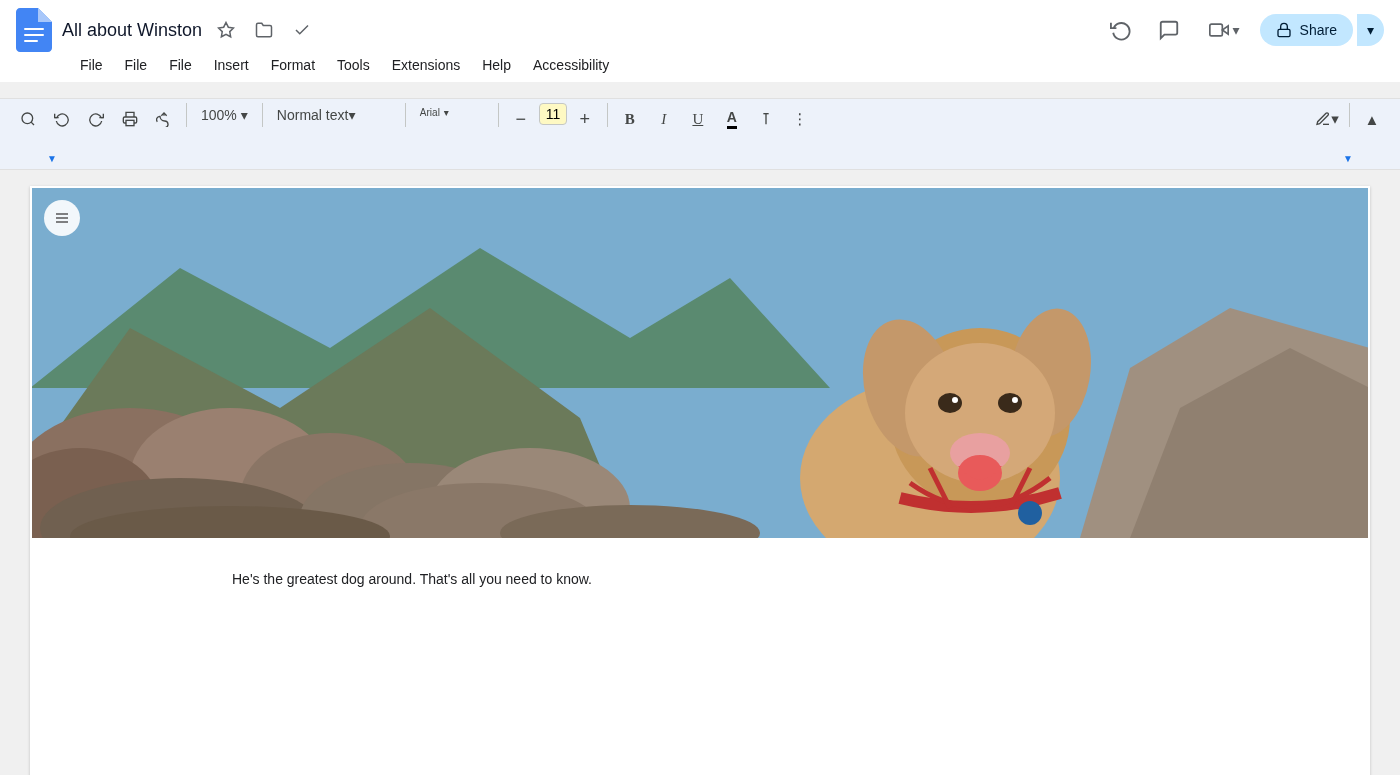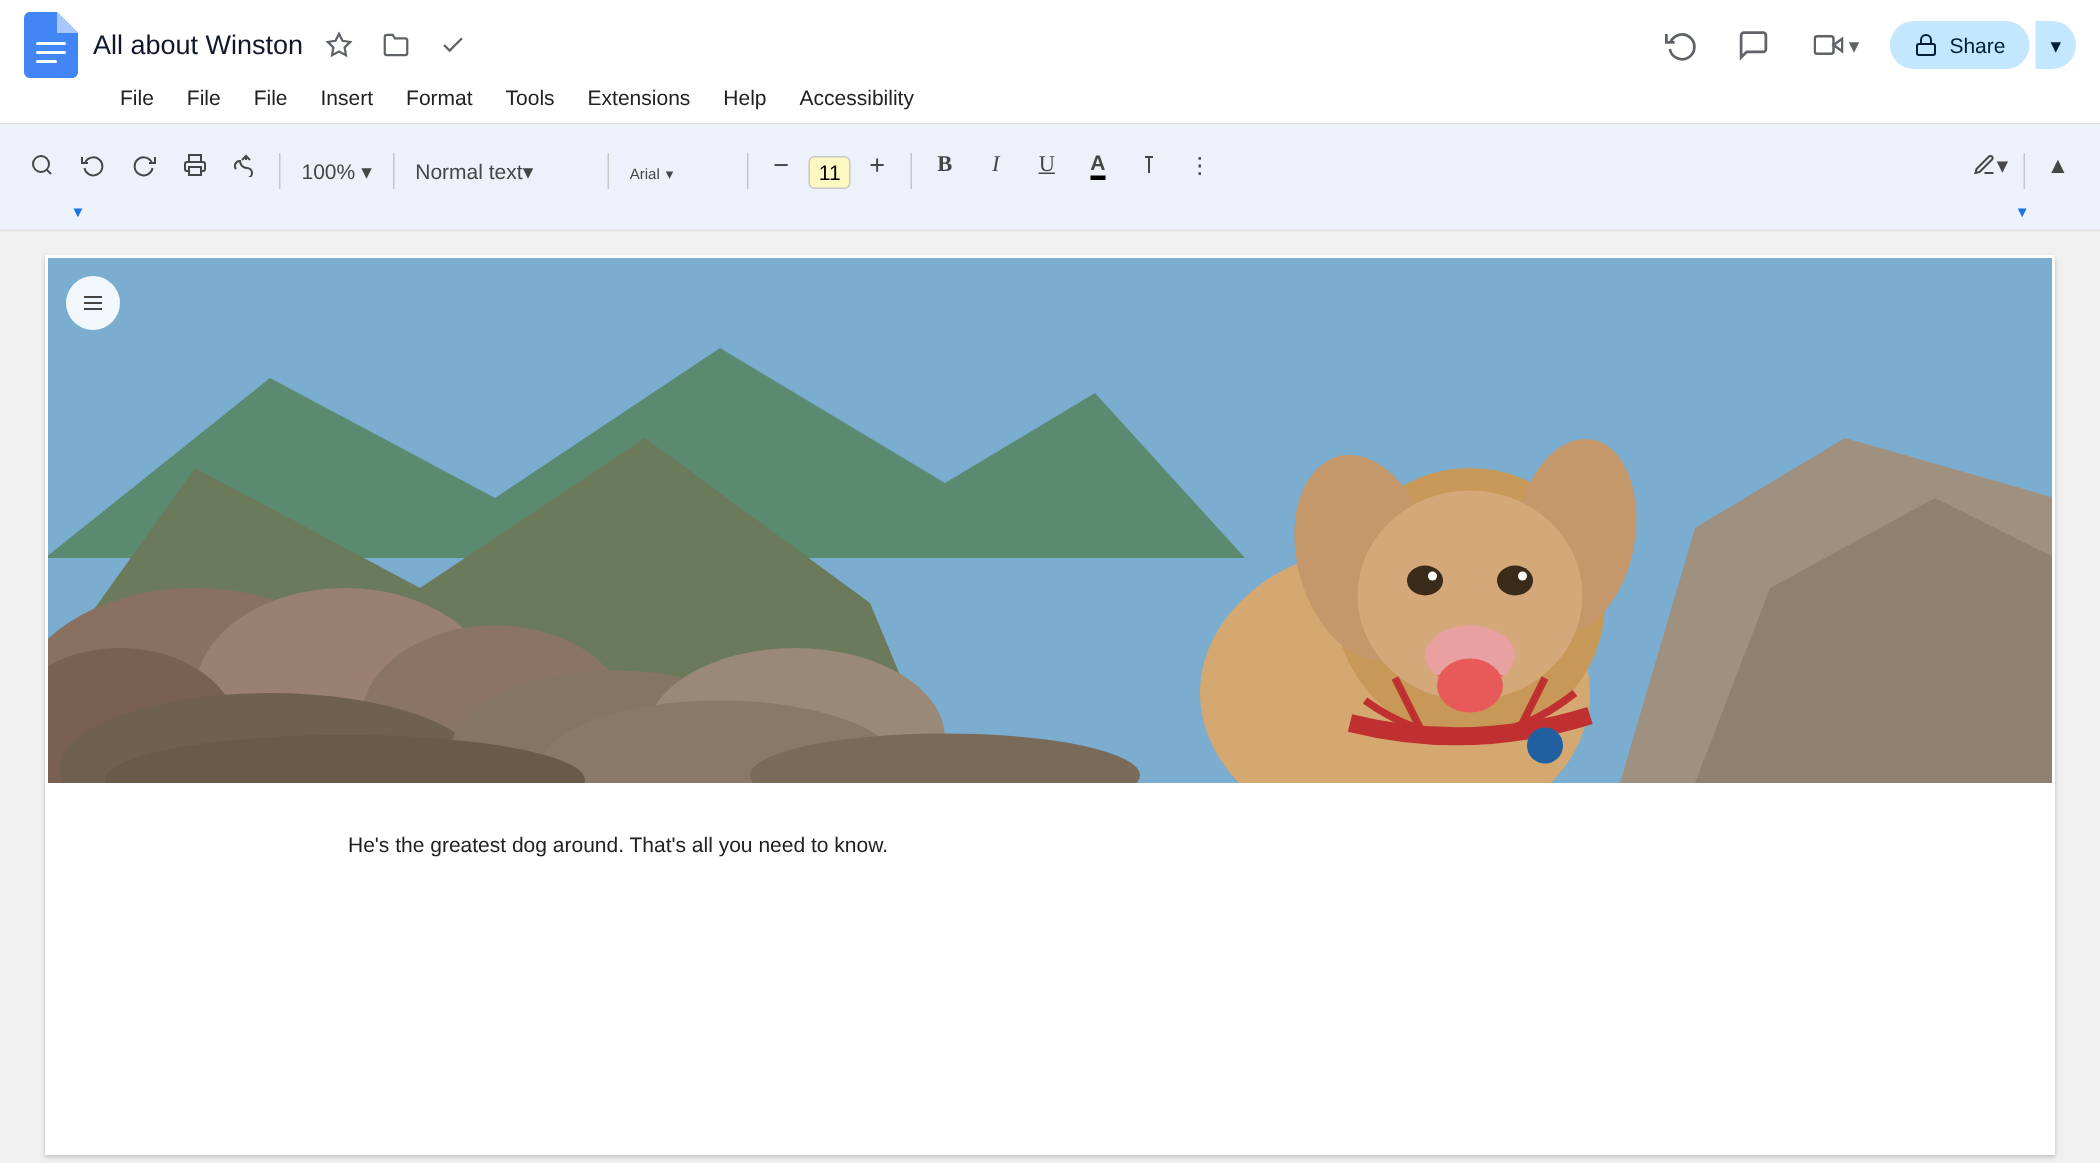--- a/index.html
+++ b/index.html
@@ -104,26 +104,27 @@
       padding: 4px 10px;
       font-size: 14px;
       color: #202124;
       cursor: pointer;
       border-radius: 4px;
     }
 
     
     .toolbar {
       display: flex;
-      align-items: flex-end;
+      align-items: flex-start;
       background: #edf2fa;
       padding: 4px 12px;
       height: 48px;
       gap: 2px;
       border-top: 1px solid #e0e0e0;
+      margin-top: 16px;
     }
     .toolbar-btn {
       width: 32px;
       height: 32px;
       border-radius: 4px;
       display: flex;
       align-items: center;
       justify-content: center;
       cursor: pointer;
       color: #444746;

